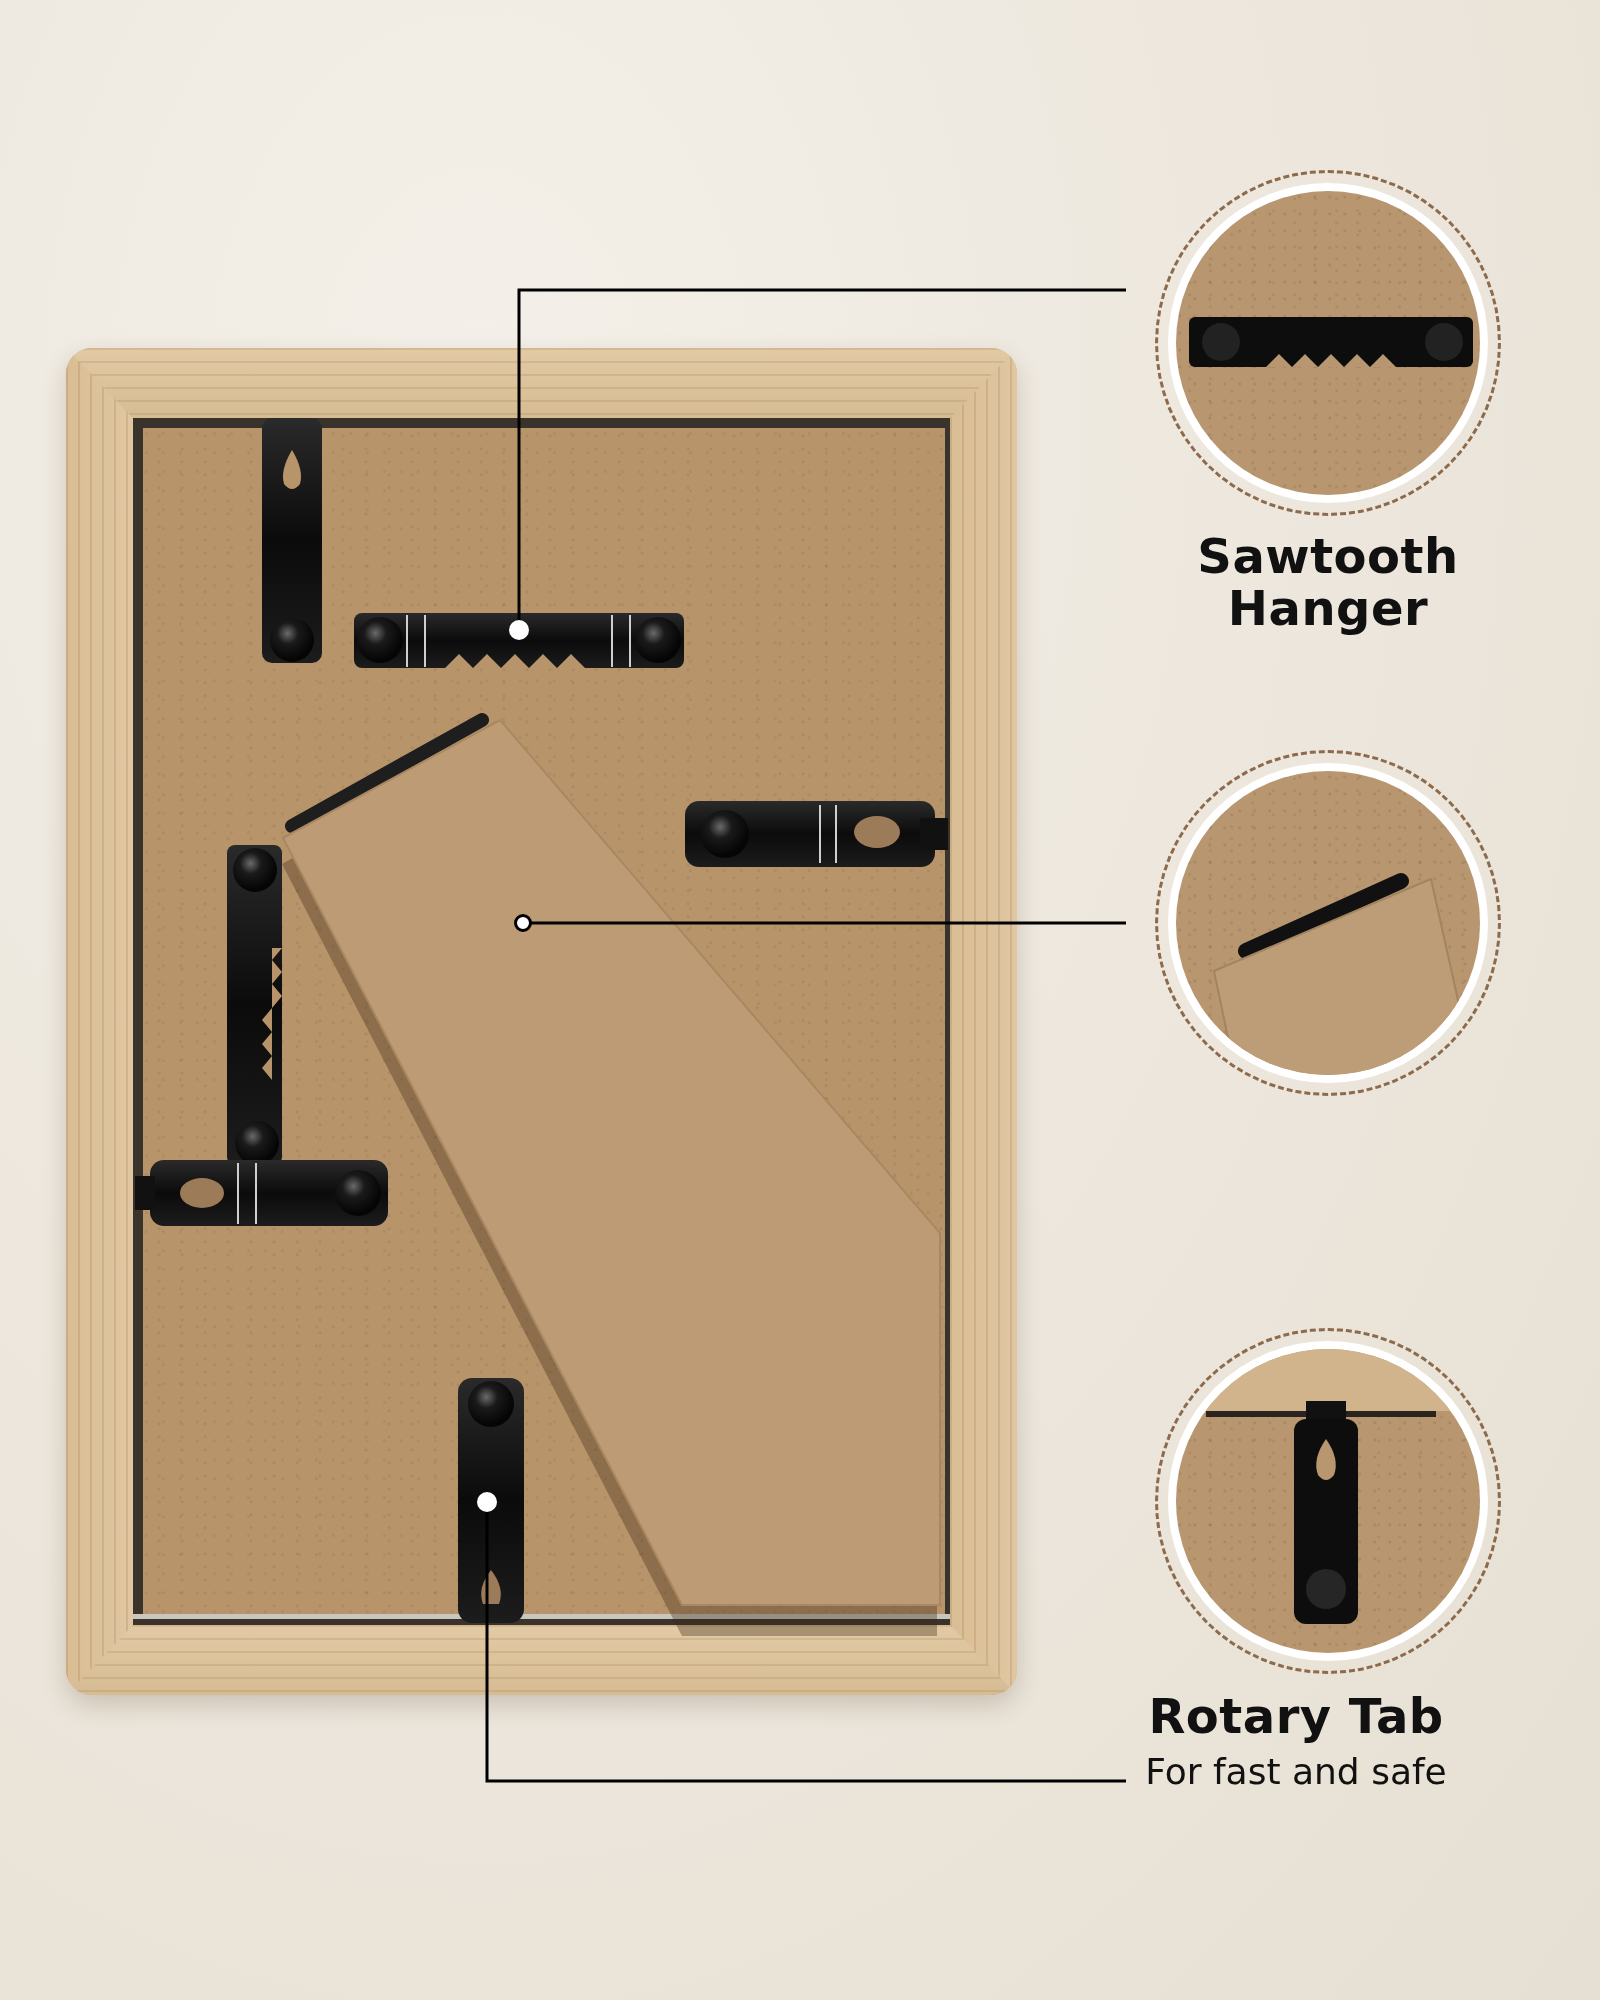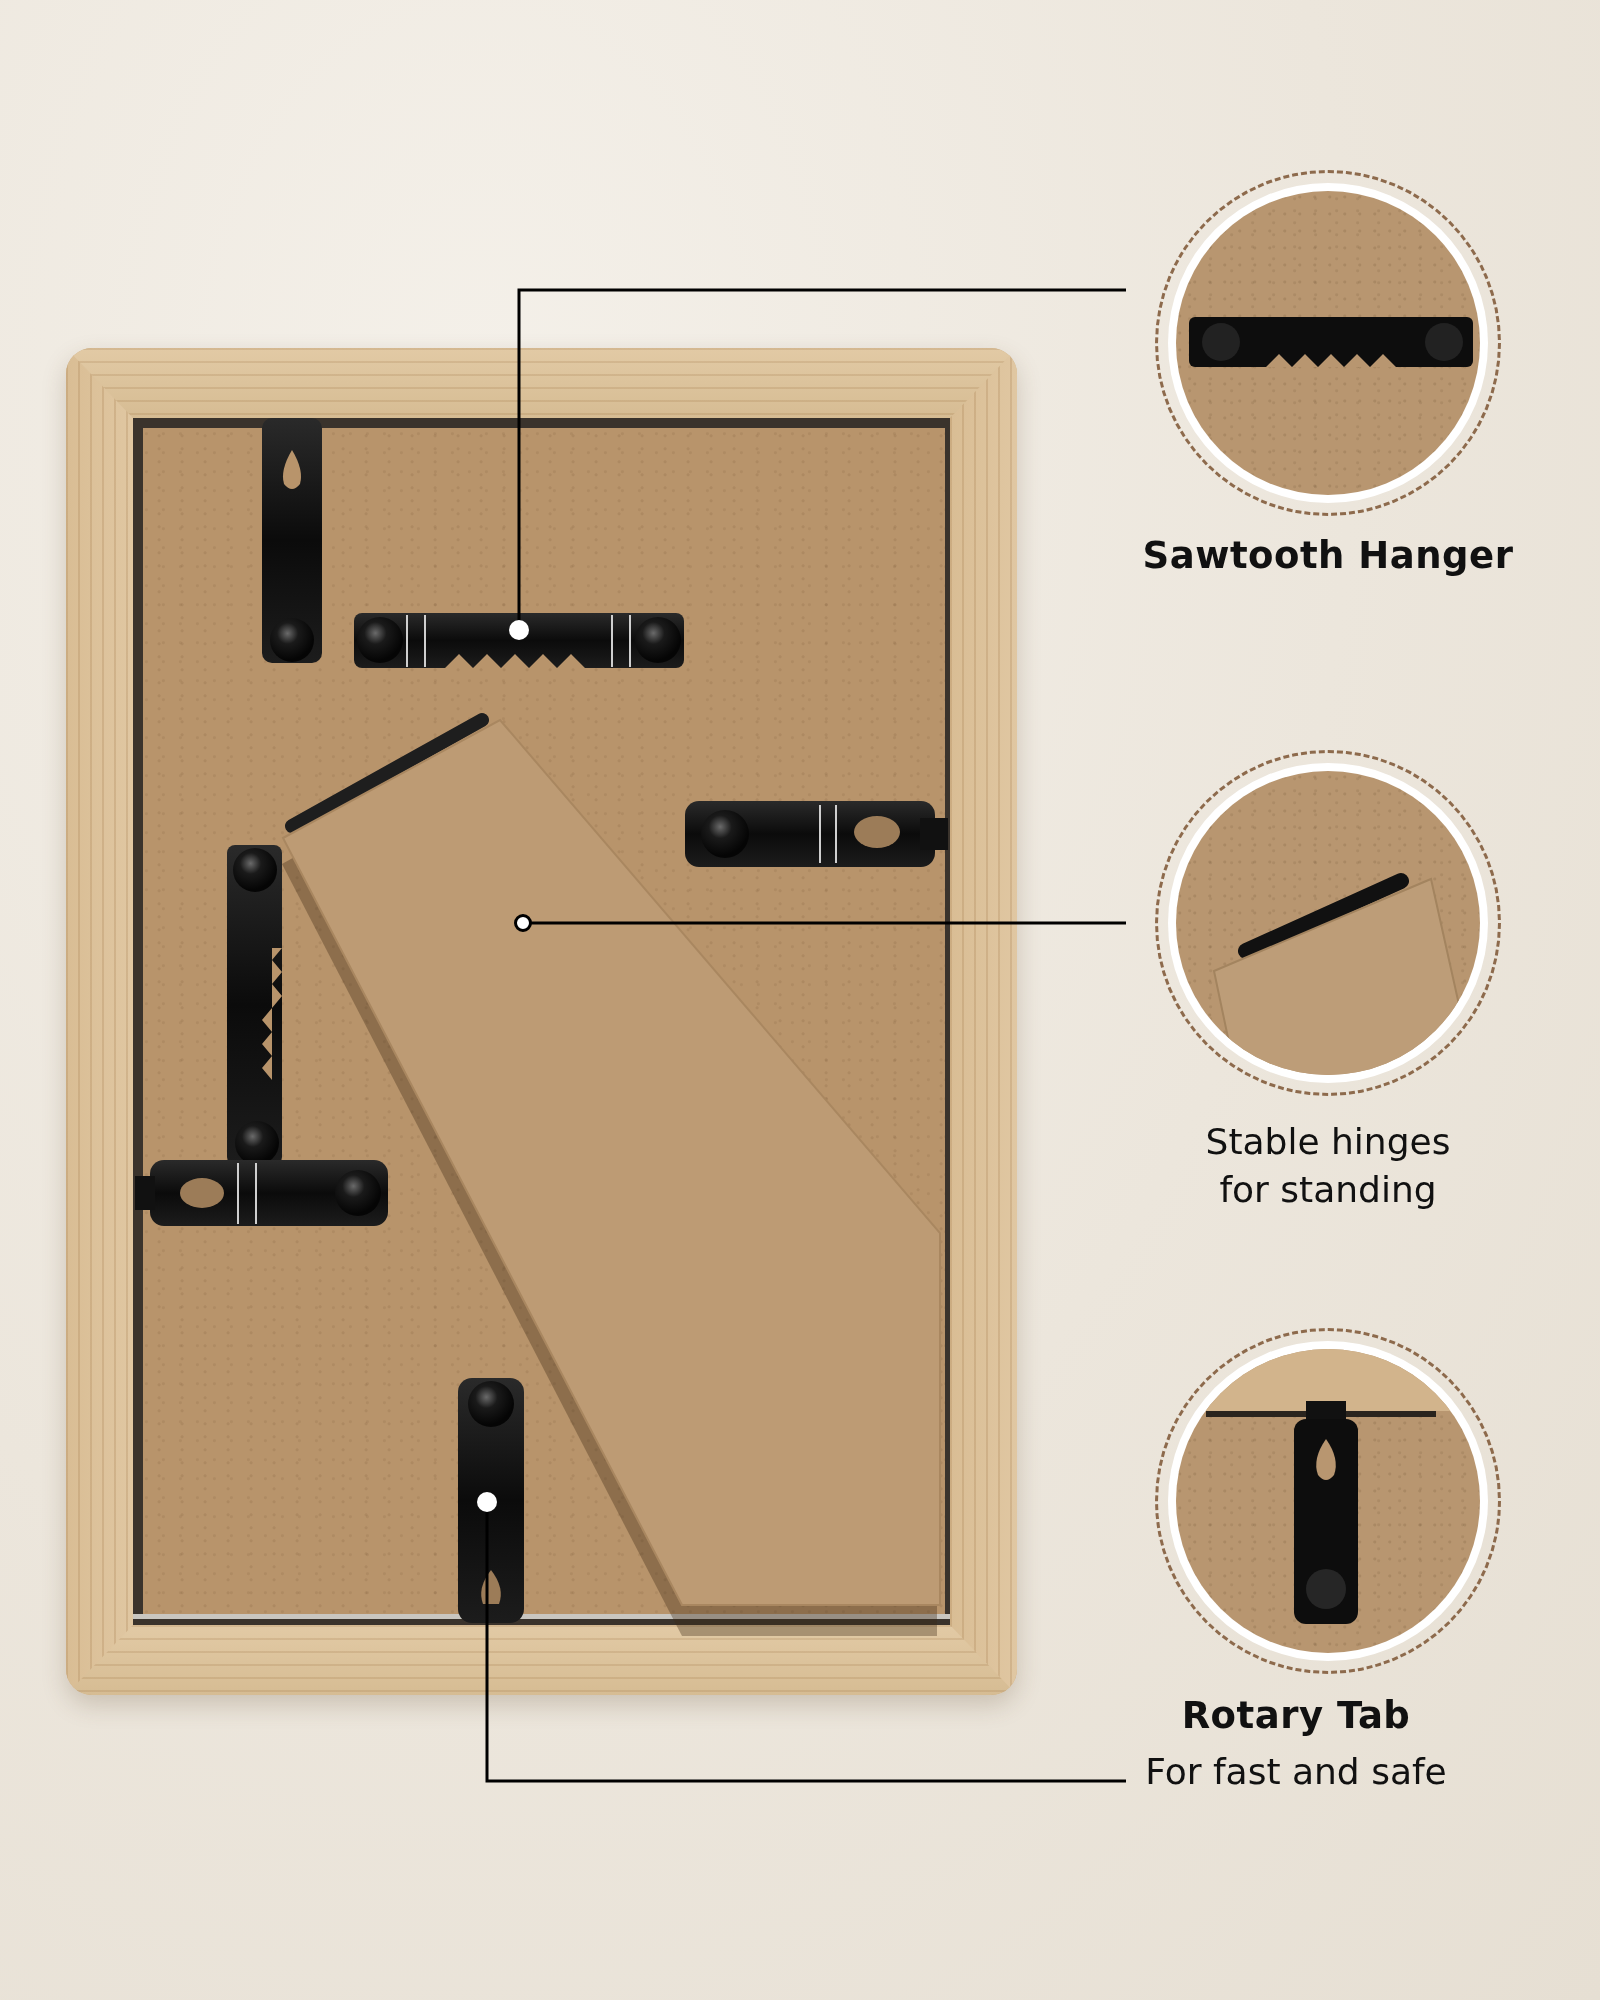--- a/index.html
+++ b/index.html
@@ -64,21 +64,21 @@
     width: 100%; height: 100%; border-radius: 50%; overflow: hidden; position: relative;
     background:
       radial-gradient(circle at 25% 35%, rgba(80,55,30,0.15) 0 1px, transparent 2px) 0 0/15px 17px,
       radial-gradient(circle at 65% 65%, rgba(80,55,30,0.12) 0 1px, transparent 2px) 0 0/21px 12px,
       #b89670;
   }
 
   .label {
     position: absolute; width: 440px; text-align: center; color: #111;
   }
-  .label-title { font-weight: bold; font-size: 37px; line-height: 52px; letter-spacing: 0.5px; }
+  .label-title { font-weight: bold; font-size: 48px; line-height: 52px; letter-spacing: 0.5px; }
   .label-desc { font-size: 36px; line-height: 48px; margin-top: 6px; }
 
   .dot {
     position: absolute; width: 18px; height: 18px; border-radius: 50%;
     background: #fff; border: 3px solid #000; box-sizing: border-box;
   }
   .dot.plain { border: none; width: 20px; height: 20px; }
 </style>
 </head>
 <body>
@@ -195,24 +195,20 @@
   <div class="callout-inner">
     <div class="callout-photo">
       <svg width="290" height="290" viewBox="0 0 290 290" style="position:absolute;left:0;top:0;">
         <line x1="70" y1="180" x2="225" y2="110" stroke="#111" stroke-width="16" stroke-linecap="round"></line>
         <polygon points="38,200 255,108 320,400 80,400" fill="#bd9d78" stroke="#a3845f" stroke-width="2"></polygon>
       </svg>
     </div>
   </div>
 </div>
 <div class="label" style="left:1108px; top:1112px;">
-  <div class="label-desc">
-    <div>Stable hinges</div>
-    <div>for standing</div>
-  </div>
 </div>
 
 <div class="callout" style="left:1155px; top:1328px;">
   <div class="callout-inner">
     <div class="callout-photo">
       <svg width="290" height="290" viewBox="0 0 290 290" style="position:absolute;left:0;top:0;">
         <rect x="0" y="0" width="290" height="62" fill="#d2b48c"></rect>
         <rect x="30" y="62" width="230" height="6" fill="#2a241e"></rect>
         <rect x="130" y="52" width="40" height="20" fill="#111"></rect>
         <rect x="118" y="70" width="64" height="205" rx="12" fill="#0d0d0d"></rect>

